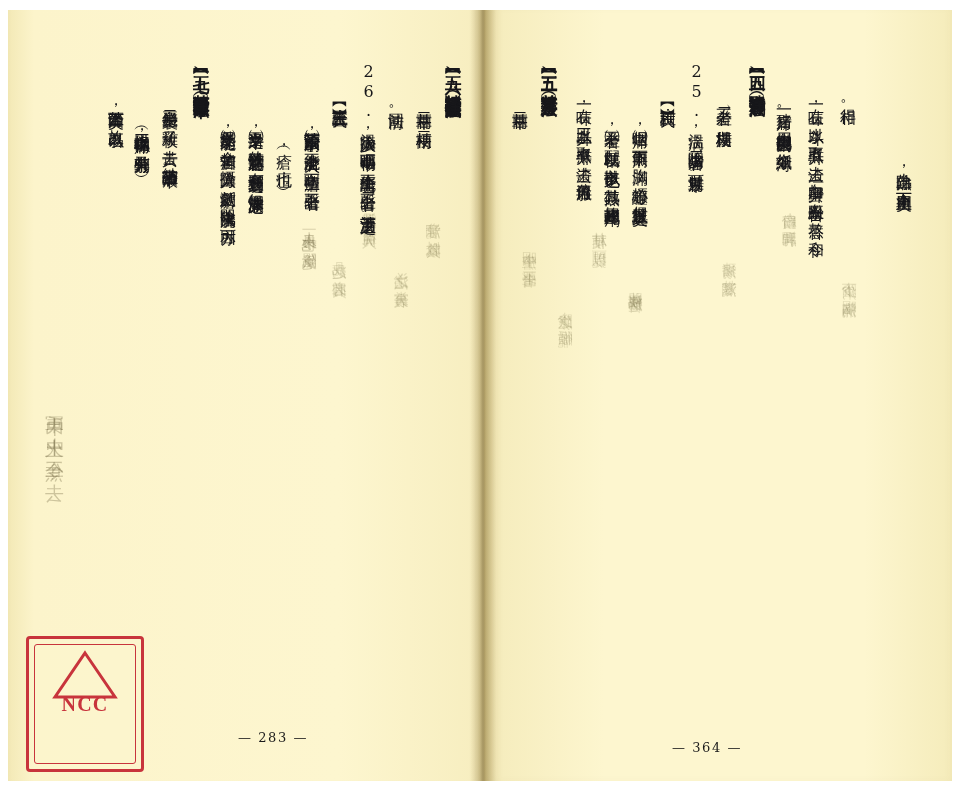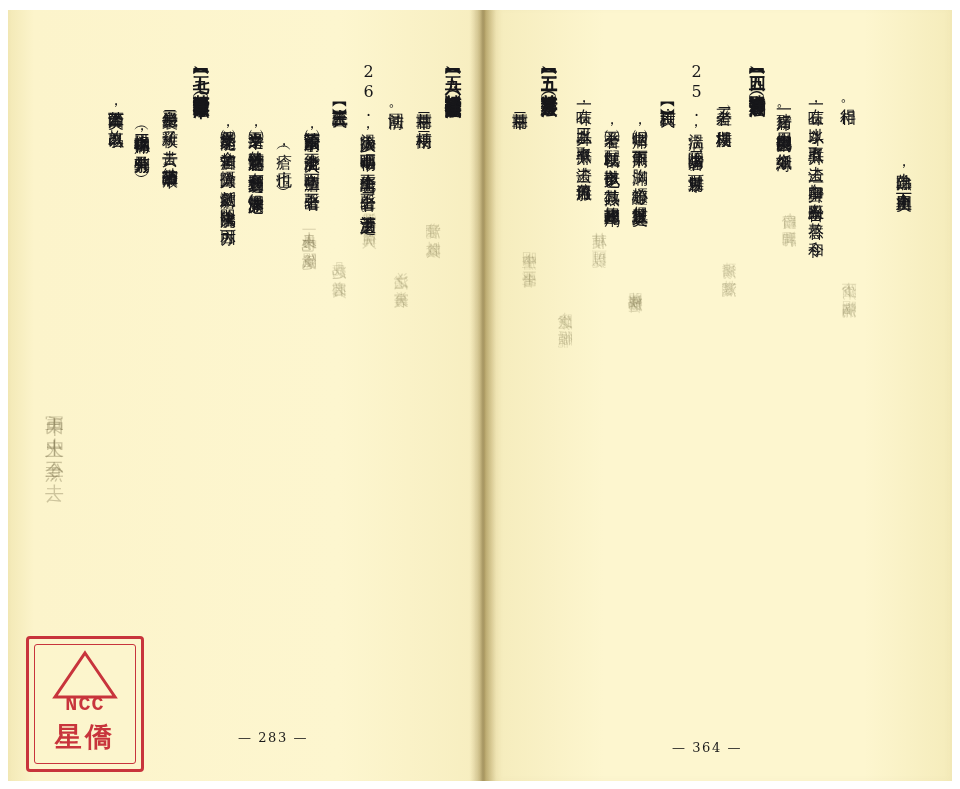--- a/index.html
+++ b/index.html
@@ -86,21 +86,21 @@
     border:3px solid #c8343c;border-radius:4px;
     background:rgba(253,246,207,.25);
   }
   #stamp .inner{
     position:absolute;left:5px;top:5px;right:5px;bottom:5px;
     border:1px solid #c8343c;border-radius:3px;
   }
   #stamp svg{position:absolute;left:0;top:0;}
   #stamp .ncc{
     position:absolute;left:0;right:0;top:54px;text-align:center;
-    color:#c8343c;font-size:20px;font-weight:bold;font-family:Liberation Mono, monospace;letter-spacing:.06em;
+    color:#c8343c;font-size:20px;font-weight:bold;font-family:Liberation Serif, serif;letter-spacing:.06em;
   }
   #stamp .cn{
     position:absolute;left:0;right:0;top:80px;text-align:center;
     color:#c8343c;font-size:27px;font-weight:bold;font-family:"DejaVu Serif",serif;letter-spacing:.12em;
   }
 </style>
 </head>
 <body>
 
 <div id="book">
@@ -155,18 +155,17 @@
 
   <div class="pagenum" style="left:238px;top:730px;text-align:right;">— 283 —</div>
   <div class="pagenum" style="left:672px;top:740px;">— 364 —</div>
 
   <div id="stamp">
     <div class="inner"></div>
     <svg width="112" height="130" viewBox="0 0 112 130">
       <polygon points="56,14 86,58 26,58" fill="none" stroke="#c8343c" stroke-width="3"></polygon>
     </svg>
     <div class="ncc">NCC</div>
-    <div class="cn">星僑</div>
   </div>
 
   <div id="edge-top"></div>
   <div id="edge-bottom"></div>
 </div>
 
 </body></html>

